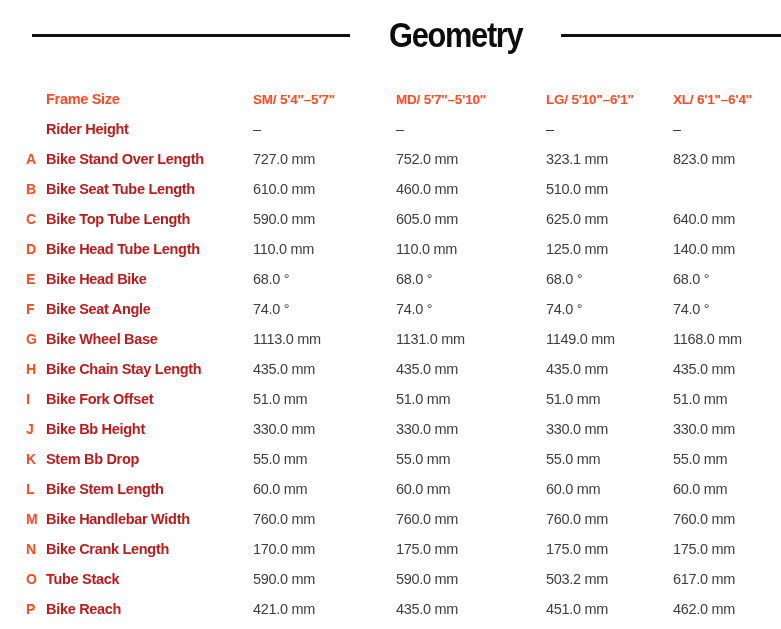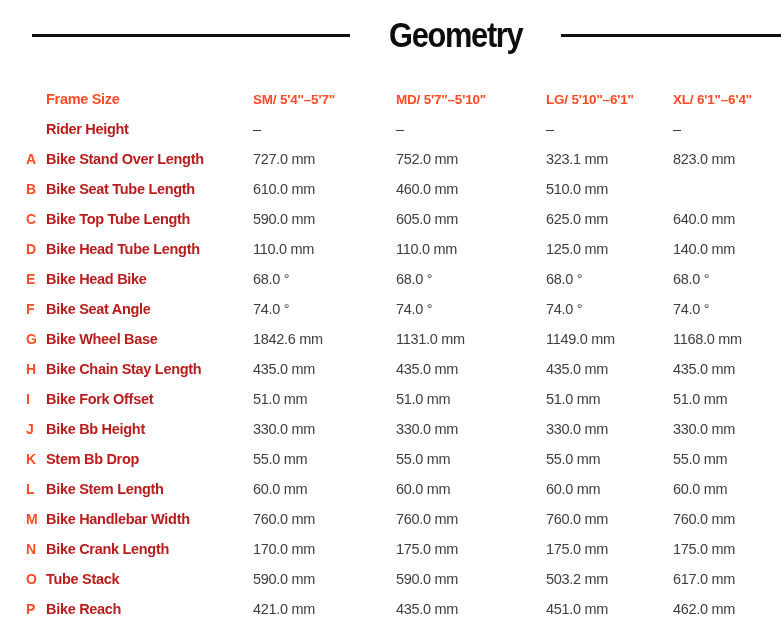--- a/index.html
+++ b/index.html
@@ -140,21 +140,21 @@
       <span class="letter">F</span>
       <span class="label">Bike Seat Angle</span>
       <span class="value">74.0 °</span>
       <span class="value">74.0 °</span>
       <span class="value">74.0 °</span>
       <span class="value">74.0 °</span>
     </div>
       <div class="row">
       <span class="letter">G</span>
       <span class="label">Bike Wheel Base</span>
-      <span class="value">1842.6 mm</span>
+      <span class="value">1113.0 mm</span>
       <span class="value">1131.0 mm</span>
       <span class="value">1149.0 mm</span>
       <span class="value">1168.0 mm</span>
     </div>
       <div class="row">
       <span class="letter">H</span>
       <span class="label">Bike Chain Stay Length</span>
       <span class="value">435.0 mm</span>
       <span class="value">435.0 mm</span>
       <span class="value">435.0 mm</span>

